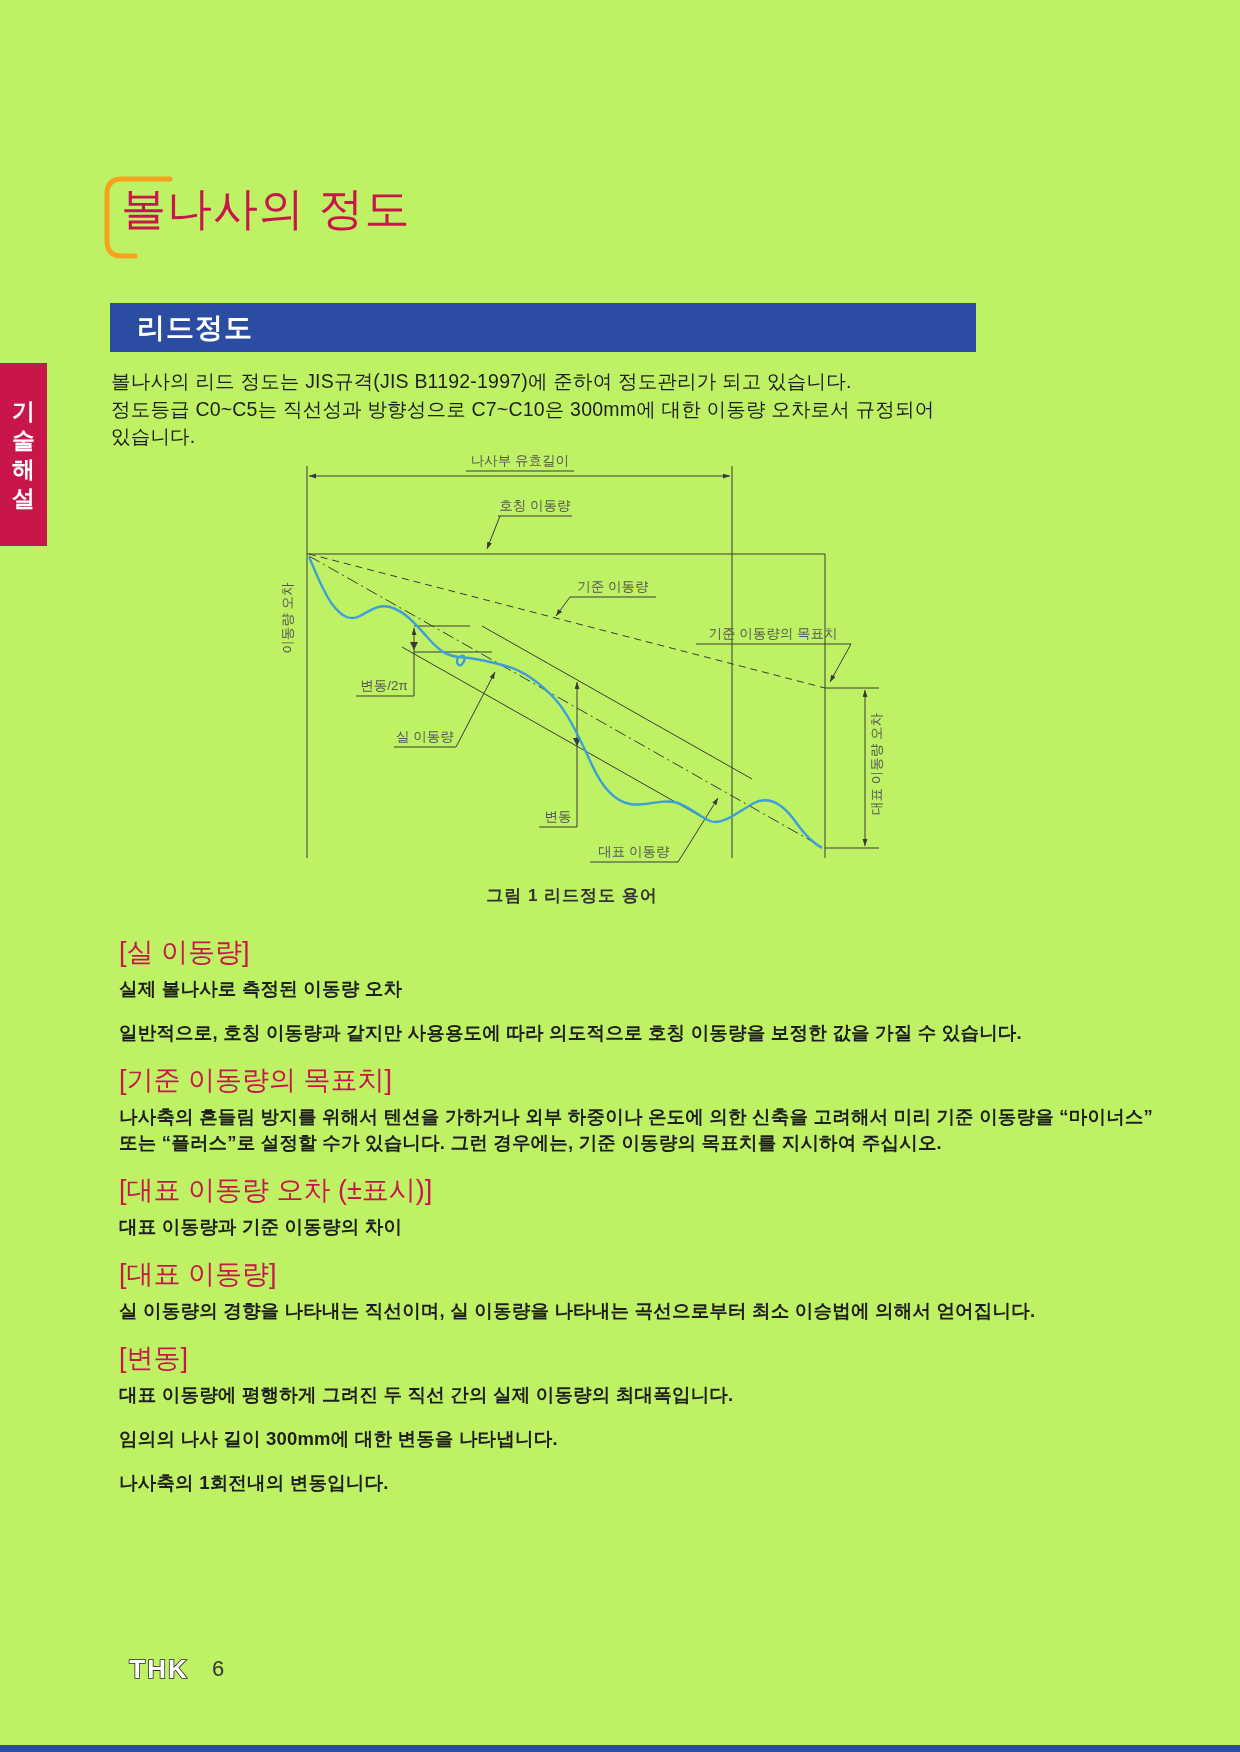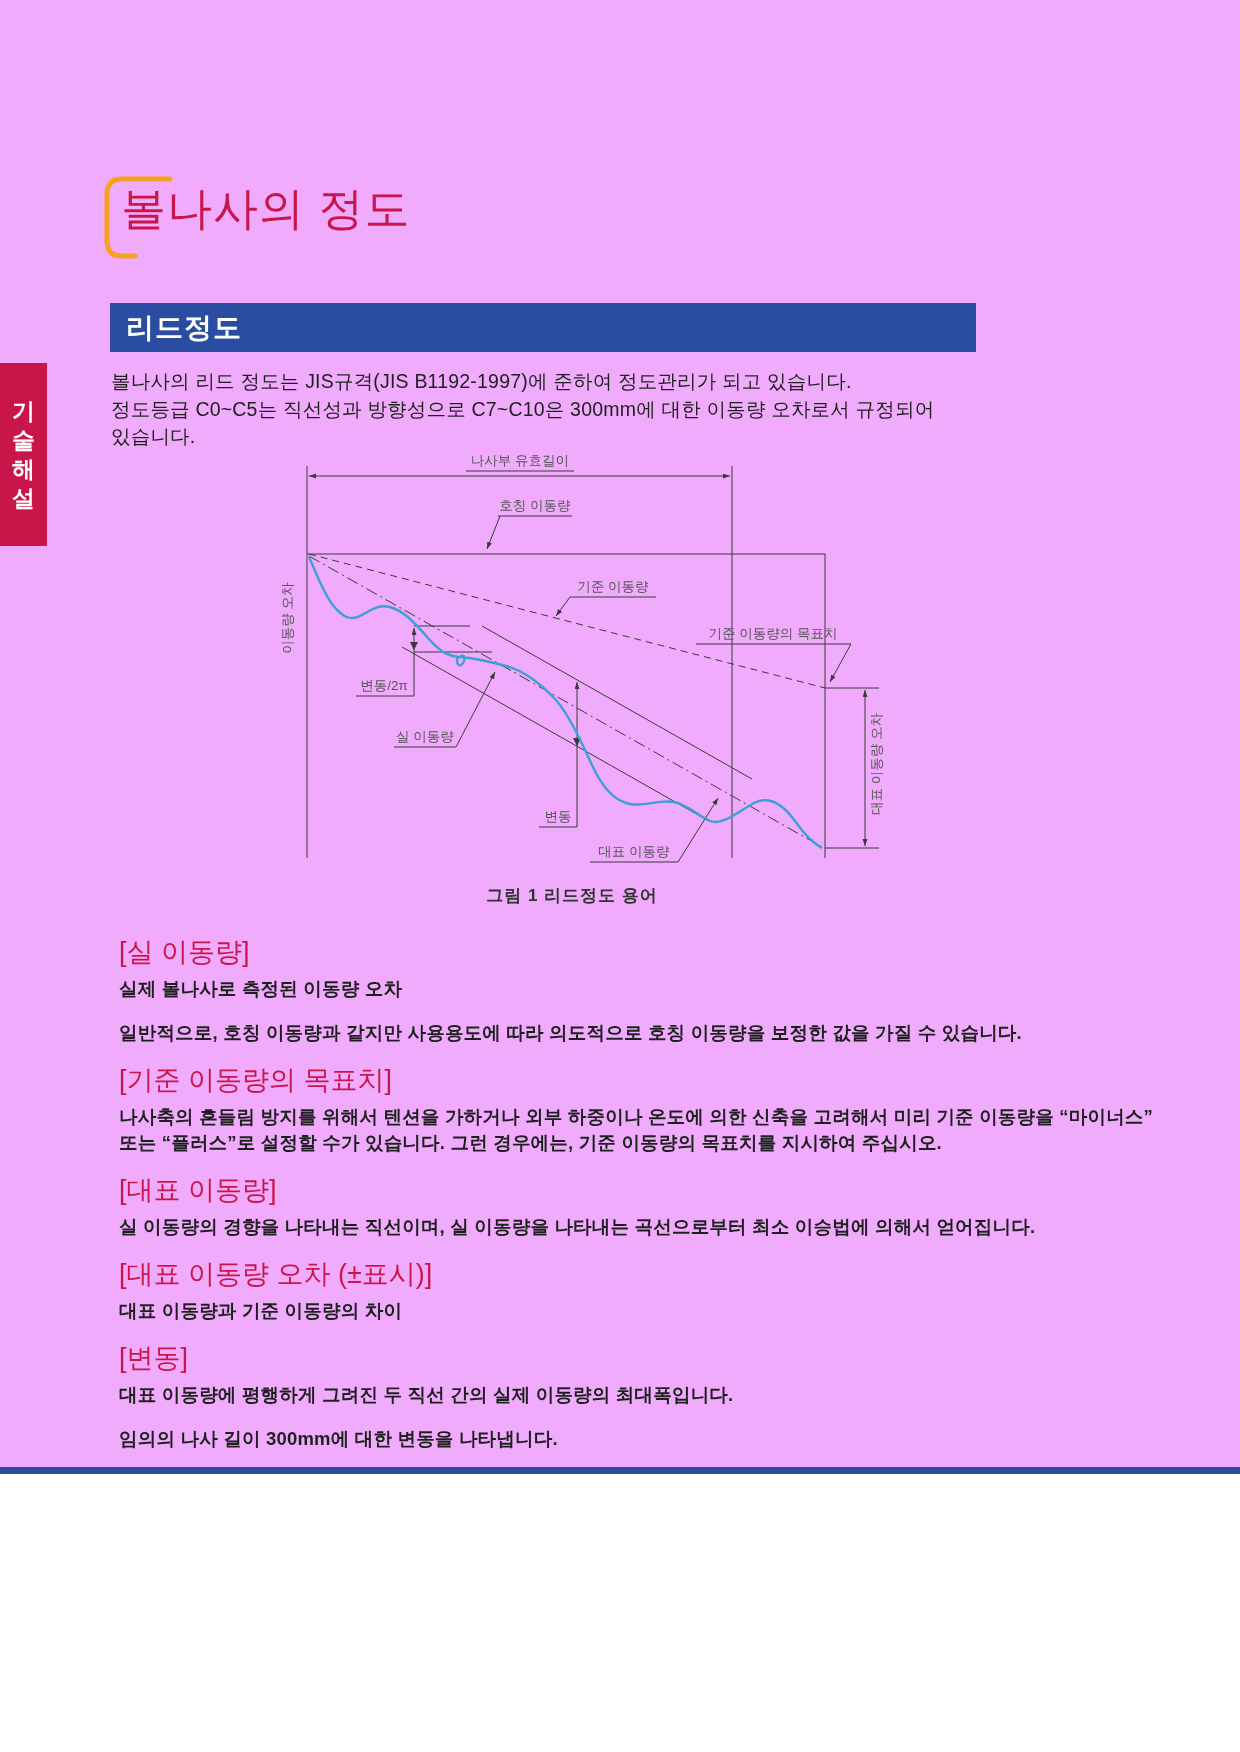--- a/index.html
+++ b/index.html
@@ -1,35 +1,35 @@
 <!DOCTYPE html>
 <html><head>
 <meta charset="utf-8">
 <style>
   html,body { margin:0; padding:0; background:#fff; }
   .page {
-    position:relative; width:1240px; height:1474px; margin:0 auto;
-    background:#f0abfc; overflow:hidden;
+    position:relative; width:1240px; height:1752px; margin:0 auto;
+    background:#bef264; overflow:hidden;
     font-family:"Liberation Sans","DejaVu Sans",sans-serif;
     color:#222;
   }
   
   .title-bracket { position:absolute; left:102px; top:175px; }
   .doc-title {
     position:absolute; left:121px; top:179px; margin:0;
     font-size:45px; font-weight:400; letter-spacing:1px; color:#C9164A;
     white-space:nowrap;
   }
   
   .section-bar {
     position:absolute; left:110px; top:303px; width:866px; height:49px;
     background:#2B4DA1; color:#fff;
   }
   .section-bar span {
-    display:block; padding-left:16px; line-height:49px;
+    display:block; padding-left:27px; line-height:49px;
     font-size:28px; font-weight:bold; letter-spacing:1px;
   }
   
   .side-tab {
     position:absolute; left:0; top:363px; width:47px; height:183px;
     background:#C9164A; color:#fff;
     display:flex; flex-direction:column; align-items:center; justify-content:center;
   }
   .side-tab span { font-size:23px; font-weight:bold; line-height:29px; }
   
@@ -189,26 +189,26 @@
     </div>
     <div class="term">
       <div class="term-body">일반적으로, 호칭 이동량과 같지만 사용용도에 따라 의도적으로 호칭 이동량을 보정한 값을 가질 수 있습니다.</div>
     </div>
     <div class="term">
       <div class="term-head">[기준 이동량의 목표치]</div>
       <div class="term-body">나사축의 흔들림 방지를 위해서 텐션을 가하거나 외부 하중이나 온도에 의한 신축을 고려해서 미리 기준 이동량을 “마이너스”</div>
       <div class="term-body">또는 “플러스”로 설정할 수가 있습니다. 그런 경우에는, 기준 이동량의 목표치를 지시하여 주십시오.</div>
     </div>
     <div class="term">
+      <div class="term-head">[대표 이동량 오차 (±표시)]</div>
+      <div class="term-body">대표 이동량과 기준 이동량의 차이</div>
+    </div>
+    <div class="term">
       <div class="term-head">[대표 이동량]</div>
       <div class="term-body">실 이동량의 경향을 나타내는 직선이며, 실 이동량을 나타내는 곡선으로부터 최소 이승법에 의해서 얻어집니다.</div>
-    </div>
-    <div class="term">
-      <div class="term-head">[대표 이동량 오차 (±표시)]</div>
-      <div class="term-body">대표 이동량과 기준 이동량의 차이</div>
     </div>
     <div class="term">
       <div class="term-head">[변동]</div>
       <div class="term-body">대표 이동량에 평행하게 그려진 두 직선 간의 실제 이동량의 최대폭입니다.</div>
     </div>
     <div class="term">
       <div class="term-body">임의의 나사 길이 300mm에 대한 변동을 나타냅니다.</div>
     </div>
     <div class="term">
       <div class="term-body">나사축의 1회전내의 변동입니다.</div>

